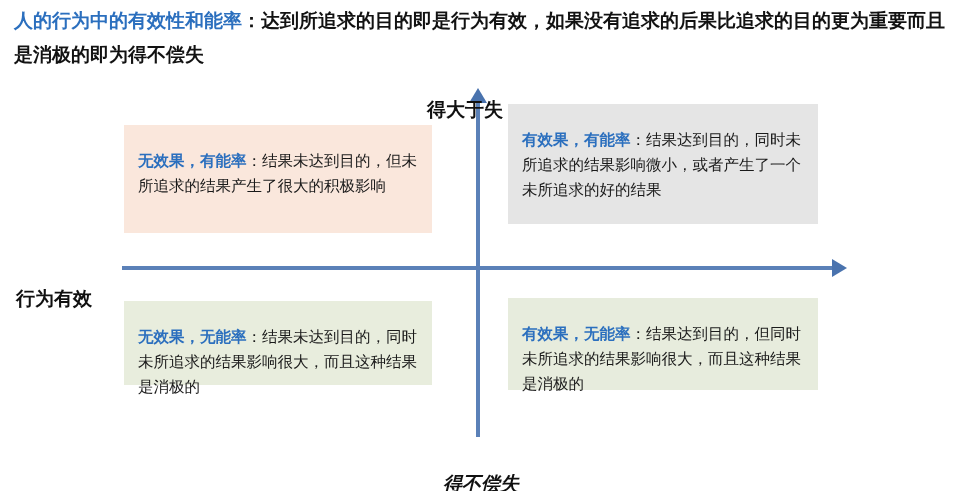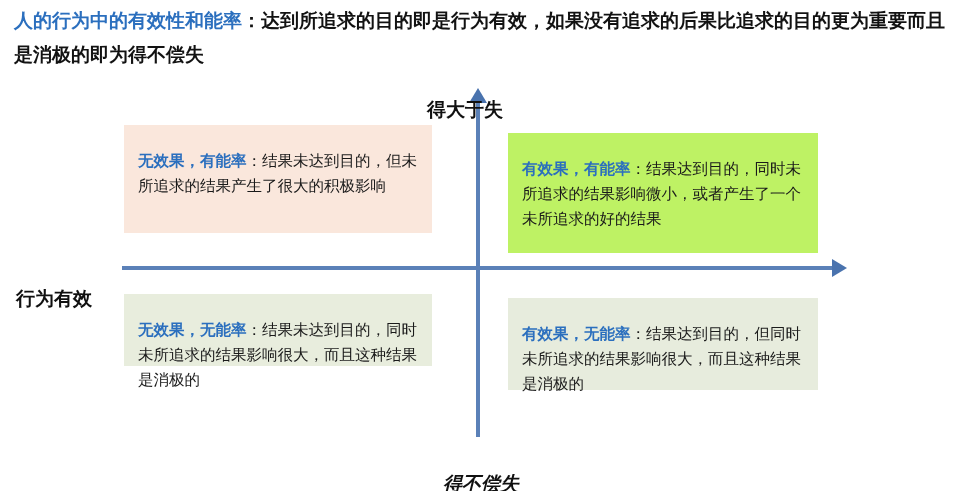--- a/index.html
+++ b/index.html
@@ -100,25 +100,25 @@
   .quad-lead {
     color: #2b6fbe;
     font-weight: bold;
   }
 
   .quad-tl {
     left: 124px;  top: 125px;  width: 308px; height: 108px;
     background: #fae7dc;
   }
   .quad-tr {
-    left: 508px;  top: 133px;  width: 310px; height: 120px;
-    background: #bef264;
+    left: 508px;  top: 104px;  width: 310px; height: 120px;
+    background: #e5e5e5;
   }
   .quad-bl {
-    left: 124px;  top: 294px;  width: 308px; height: 72px;
+    left: 124px;  top: 301px;  width: 308px; height: 84px;
     background: #e8eddd;
   }
   .quad-br {
     left: 508px;  top: 298px;  width: 310px; height: 92px;
     background: #e7ecdd;
   }
 </style>
 </head>
 <body>
 

